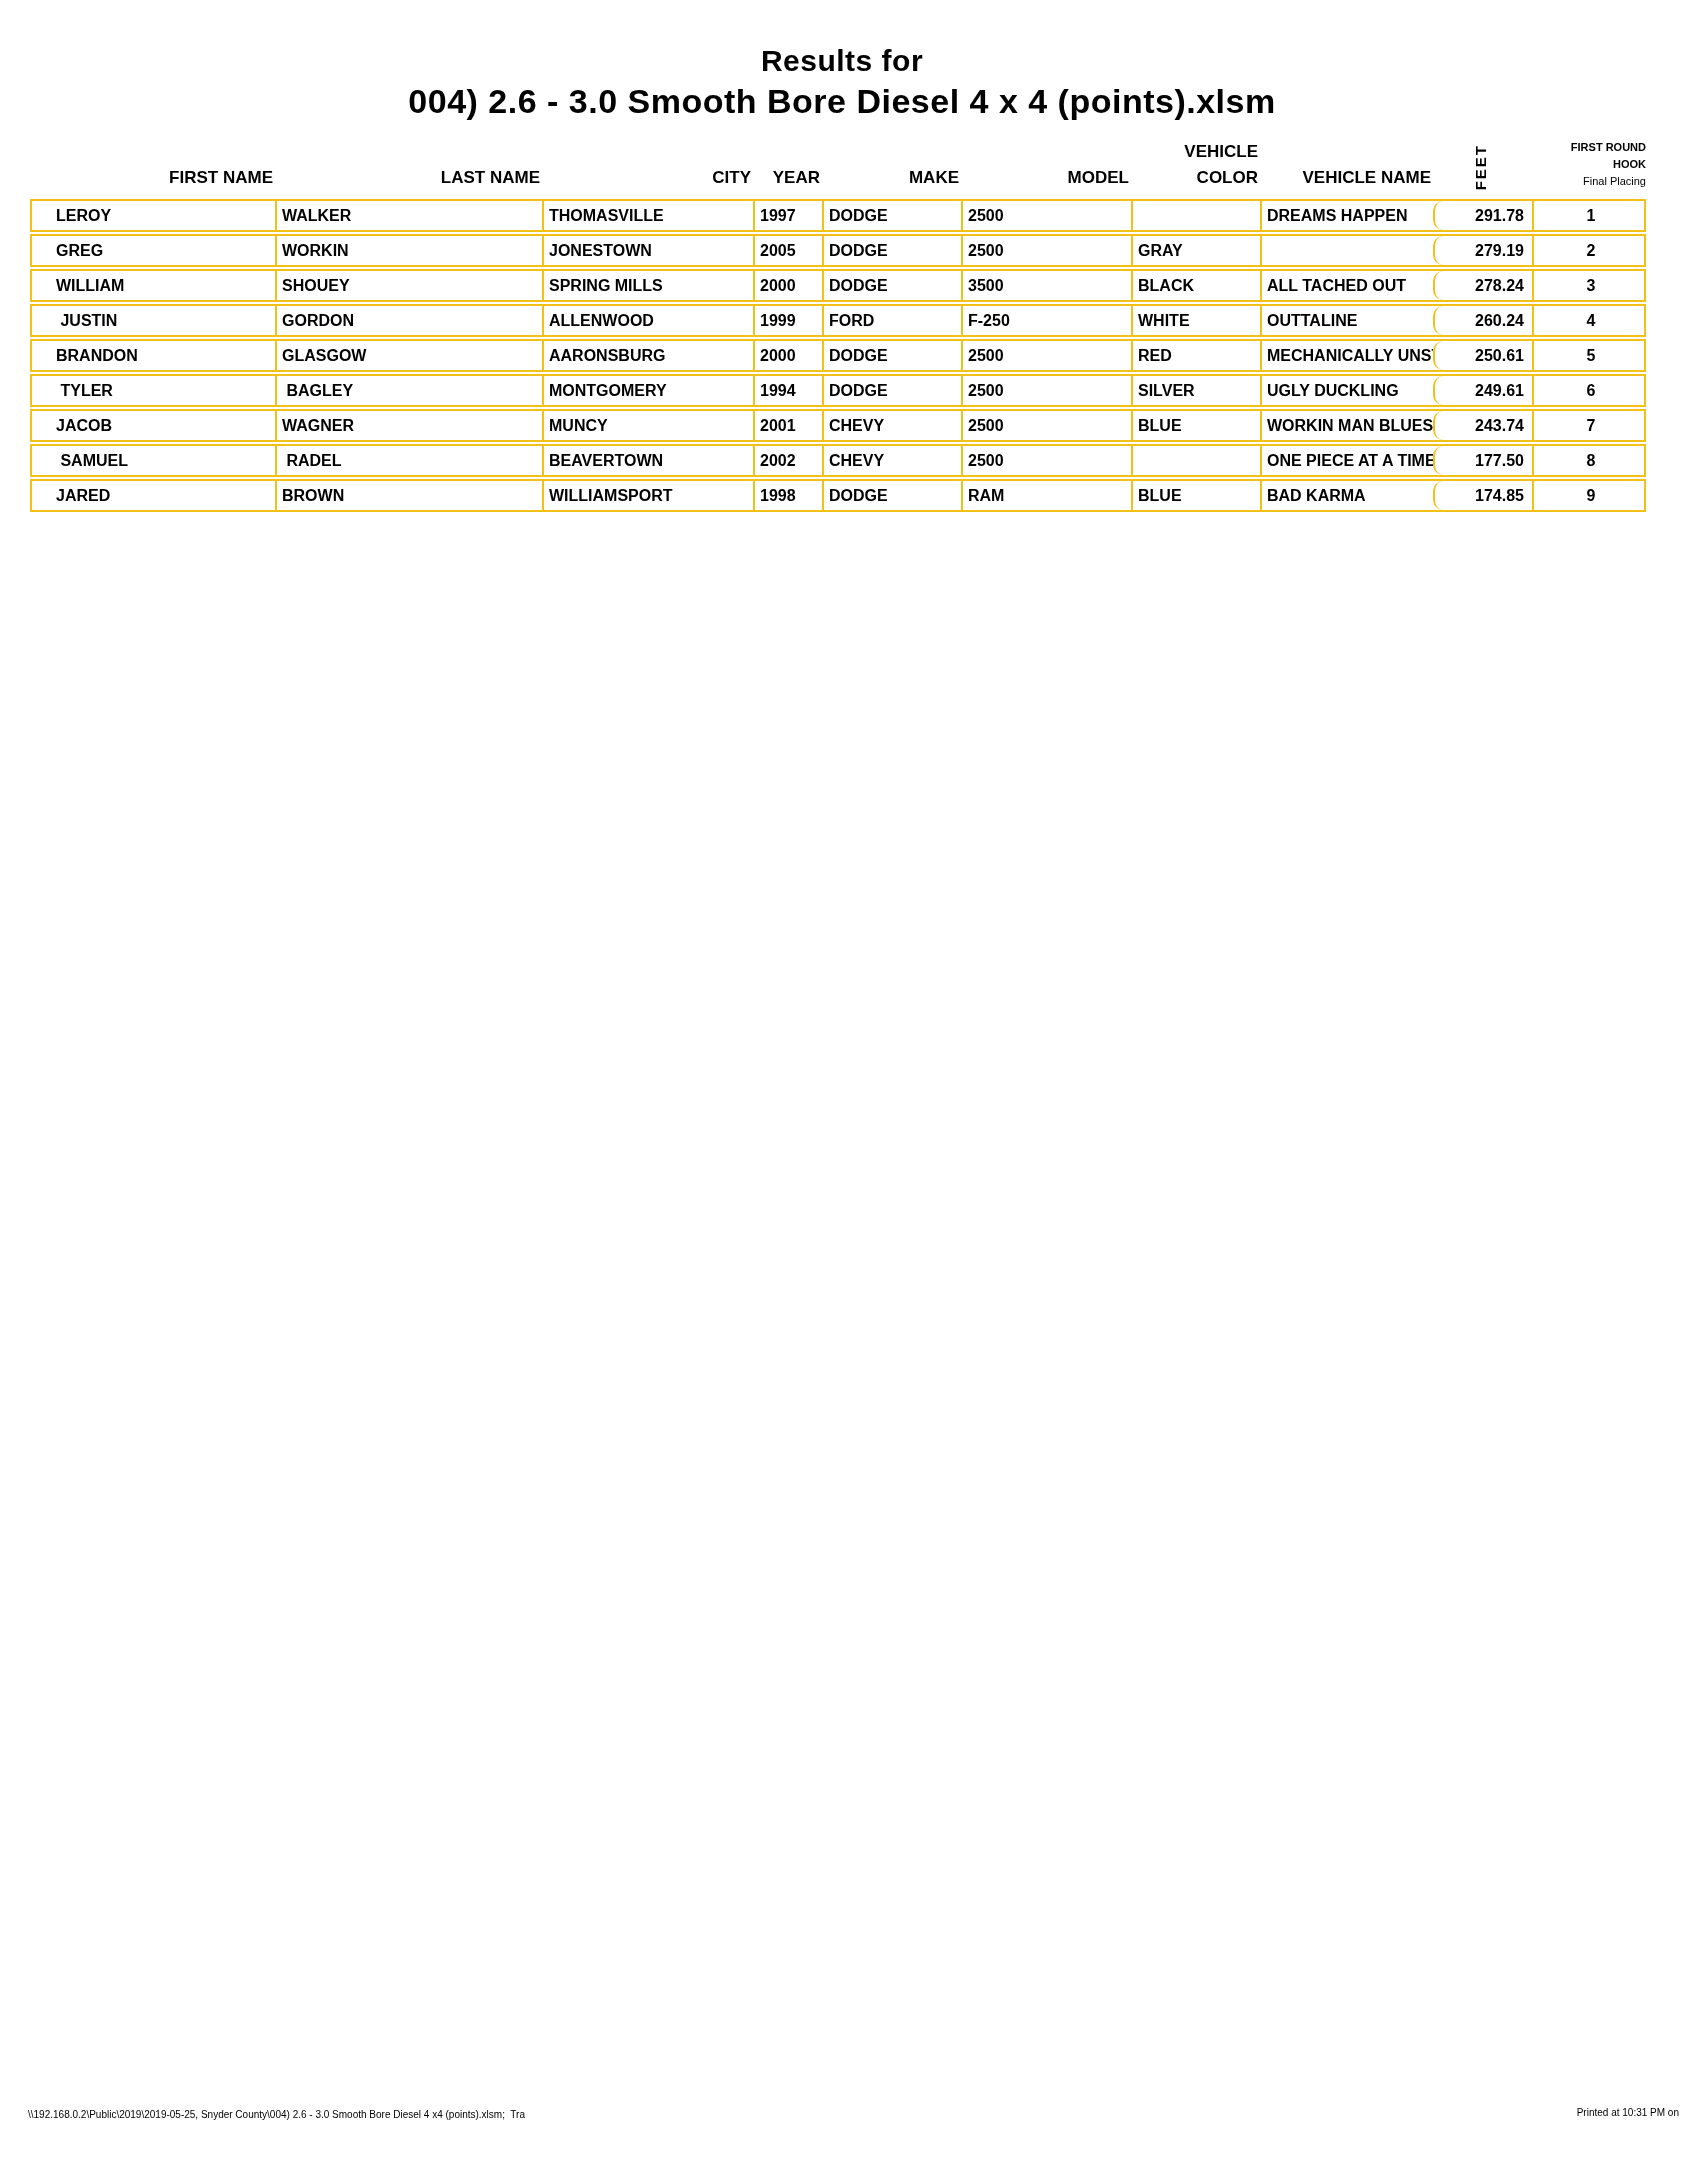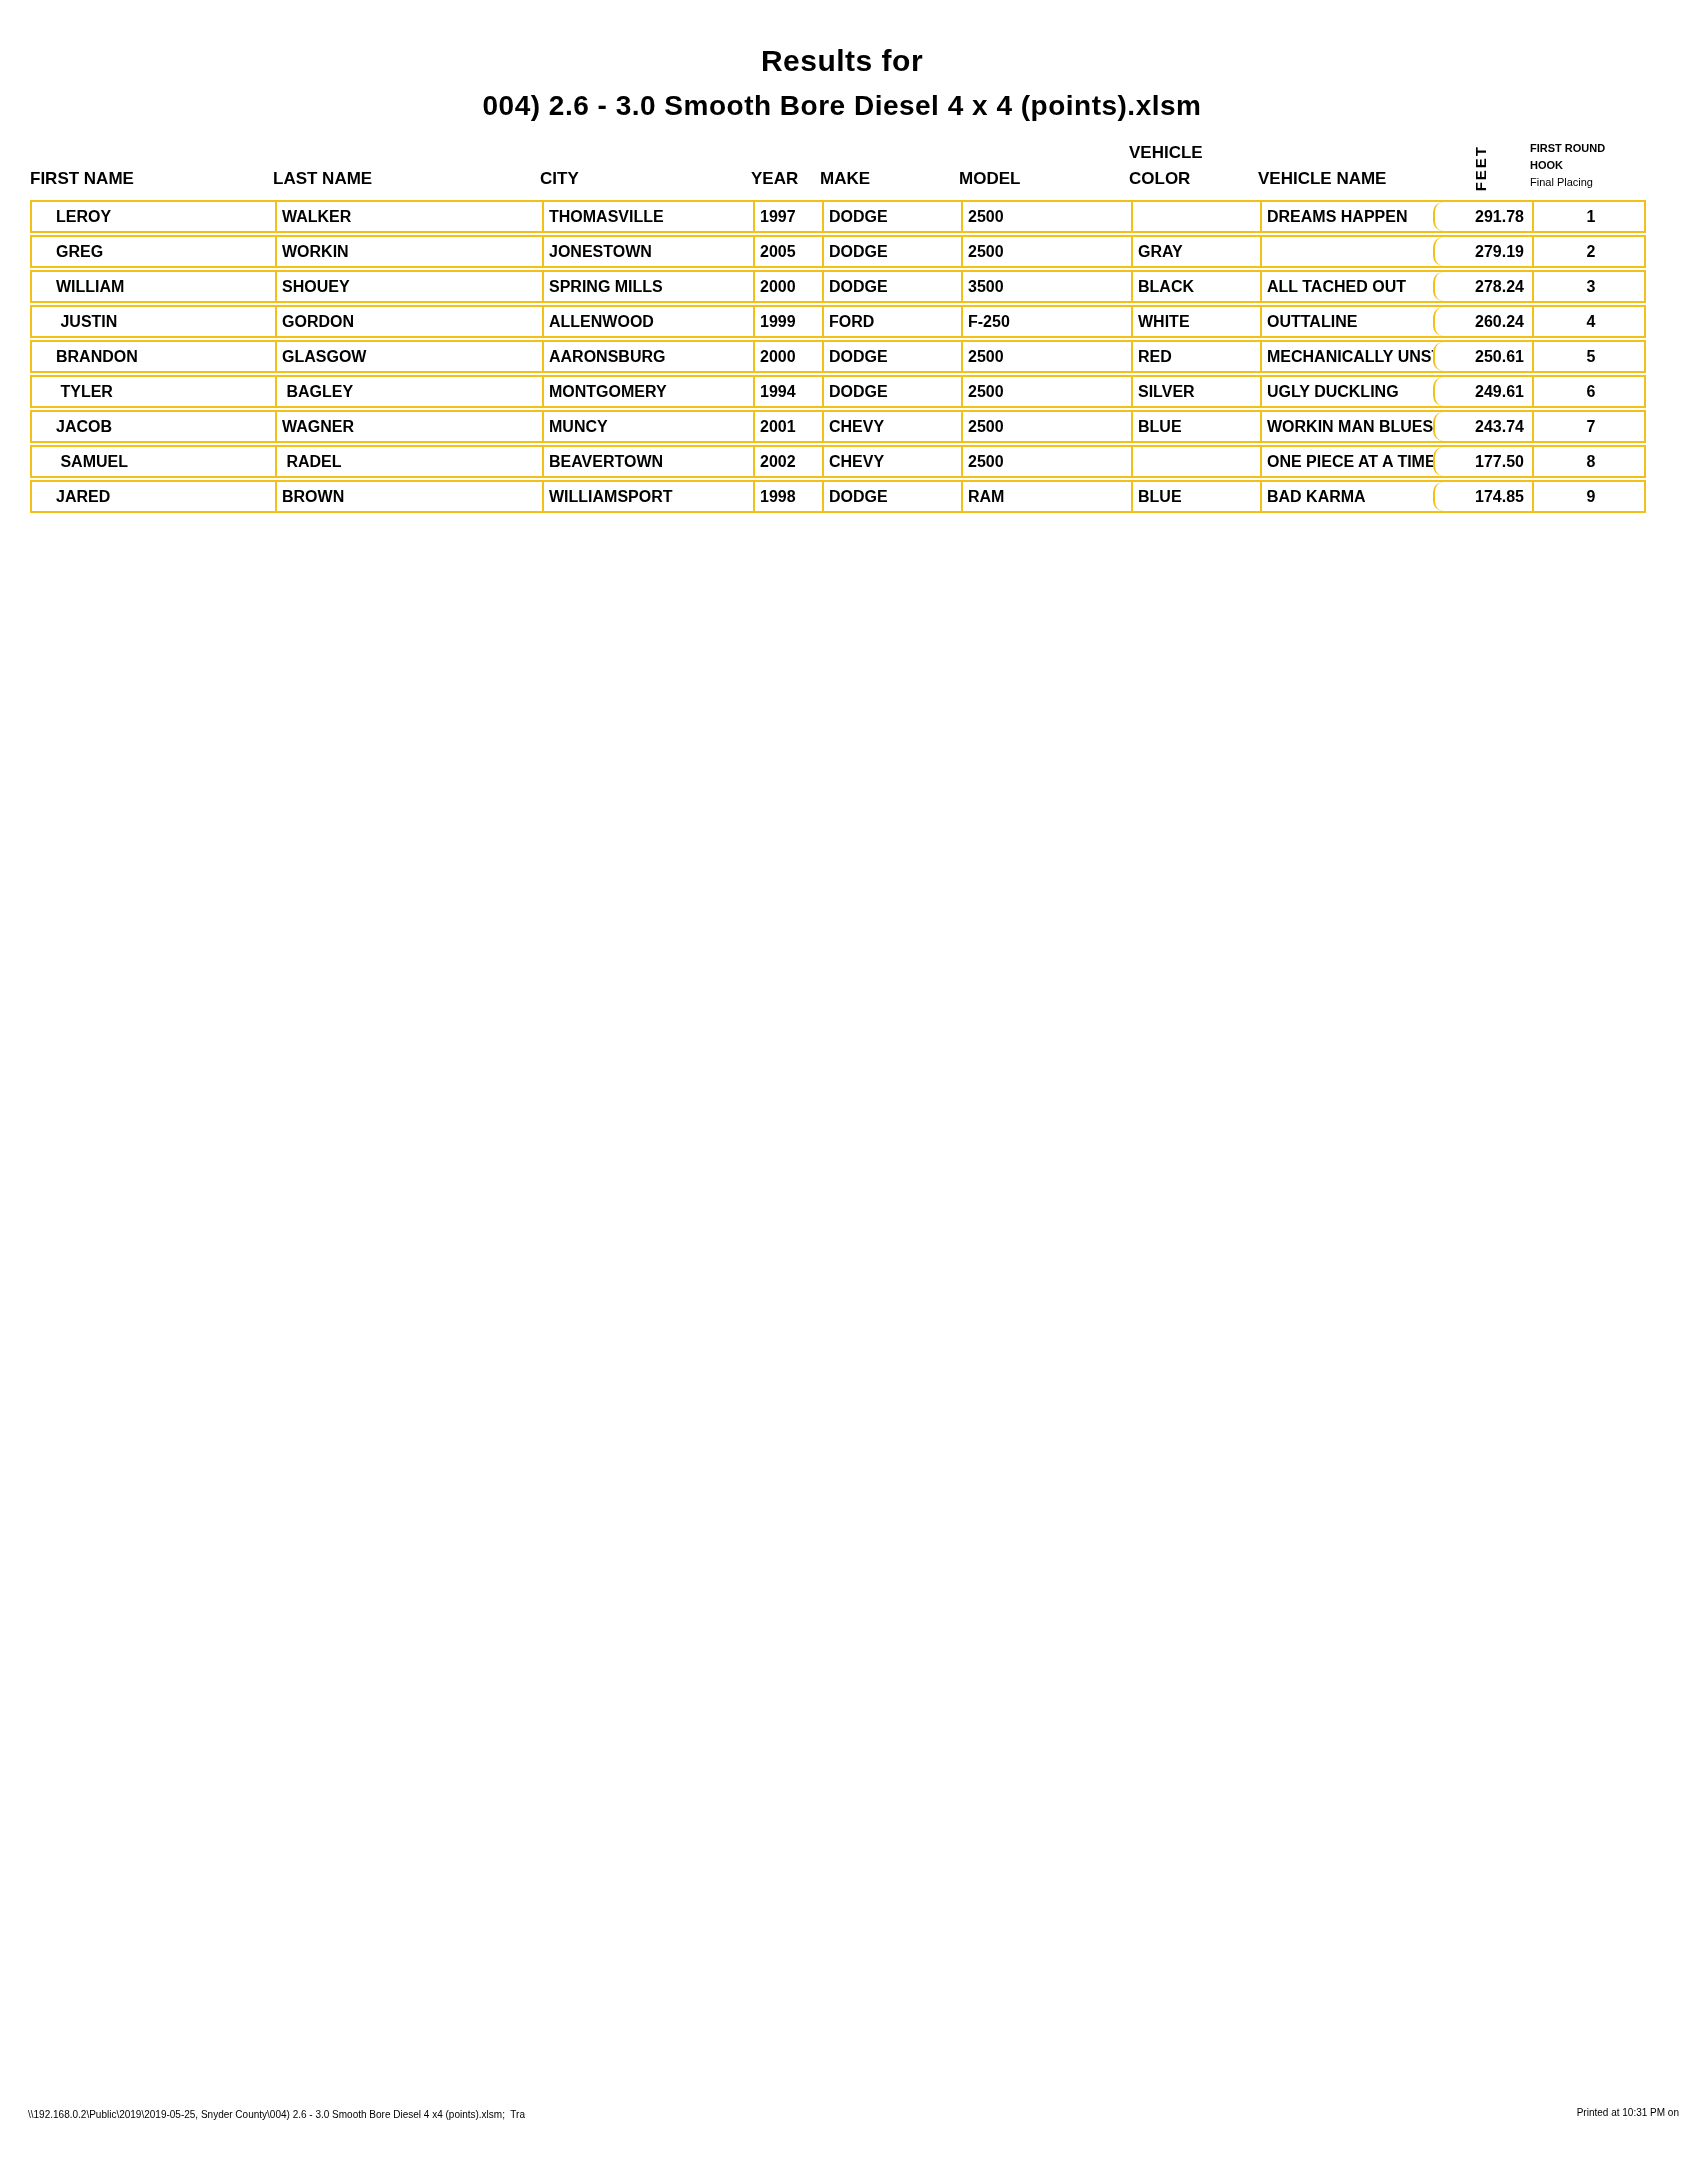--- a/index.html
+++ b/index.html
@@ -19,40 +19,40 @@
     width: 1614px;
     margin: 44px 0 0 35px;
     text-align: center;
   }
   .title-line1 {
     font-size: 30px;
     font-weight: bold;
     letter-spacing: 0.5px;
   }
   .title-line2 {
-    margin-top: 12px;
-    font-size: 28px;
+    margin-top: 4px;
+    font-size: 34px;
     font-weight: bold;
     letter-spacing: 0.5px;
   }
   .results-table {
     margin: 6px 0 0 30px;
     width: 1616px;
   }
   .grid-cols {
     display: grid;
     grid-template-columns: 243px 267px 211px 69px 139px 170px 129px 173px 99px 116px;
   }
   .table-header {
     align-items: end;
     height: 63px;
     margin-bottom: 9px;
   }
   .hdr-cell {
-    text-align: left;
+    text-align: right;
     font-weight: bold;
     font-size: 17px;
     line-height: 1.5;
     align-self: end;
   }
   .hdr-cell.small-hdr {
     font-size: 11px;
     line-height: 1.55;
   }
   .hdr-cell.small-hdr .normal-line {

